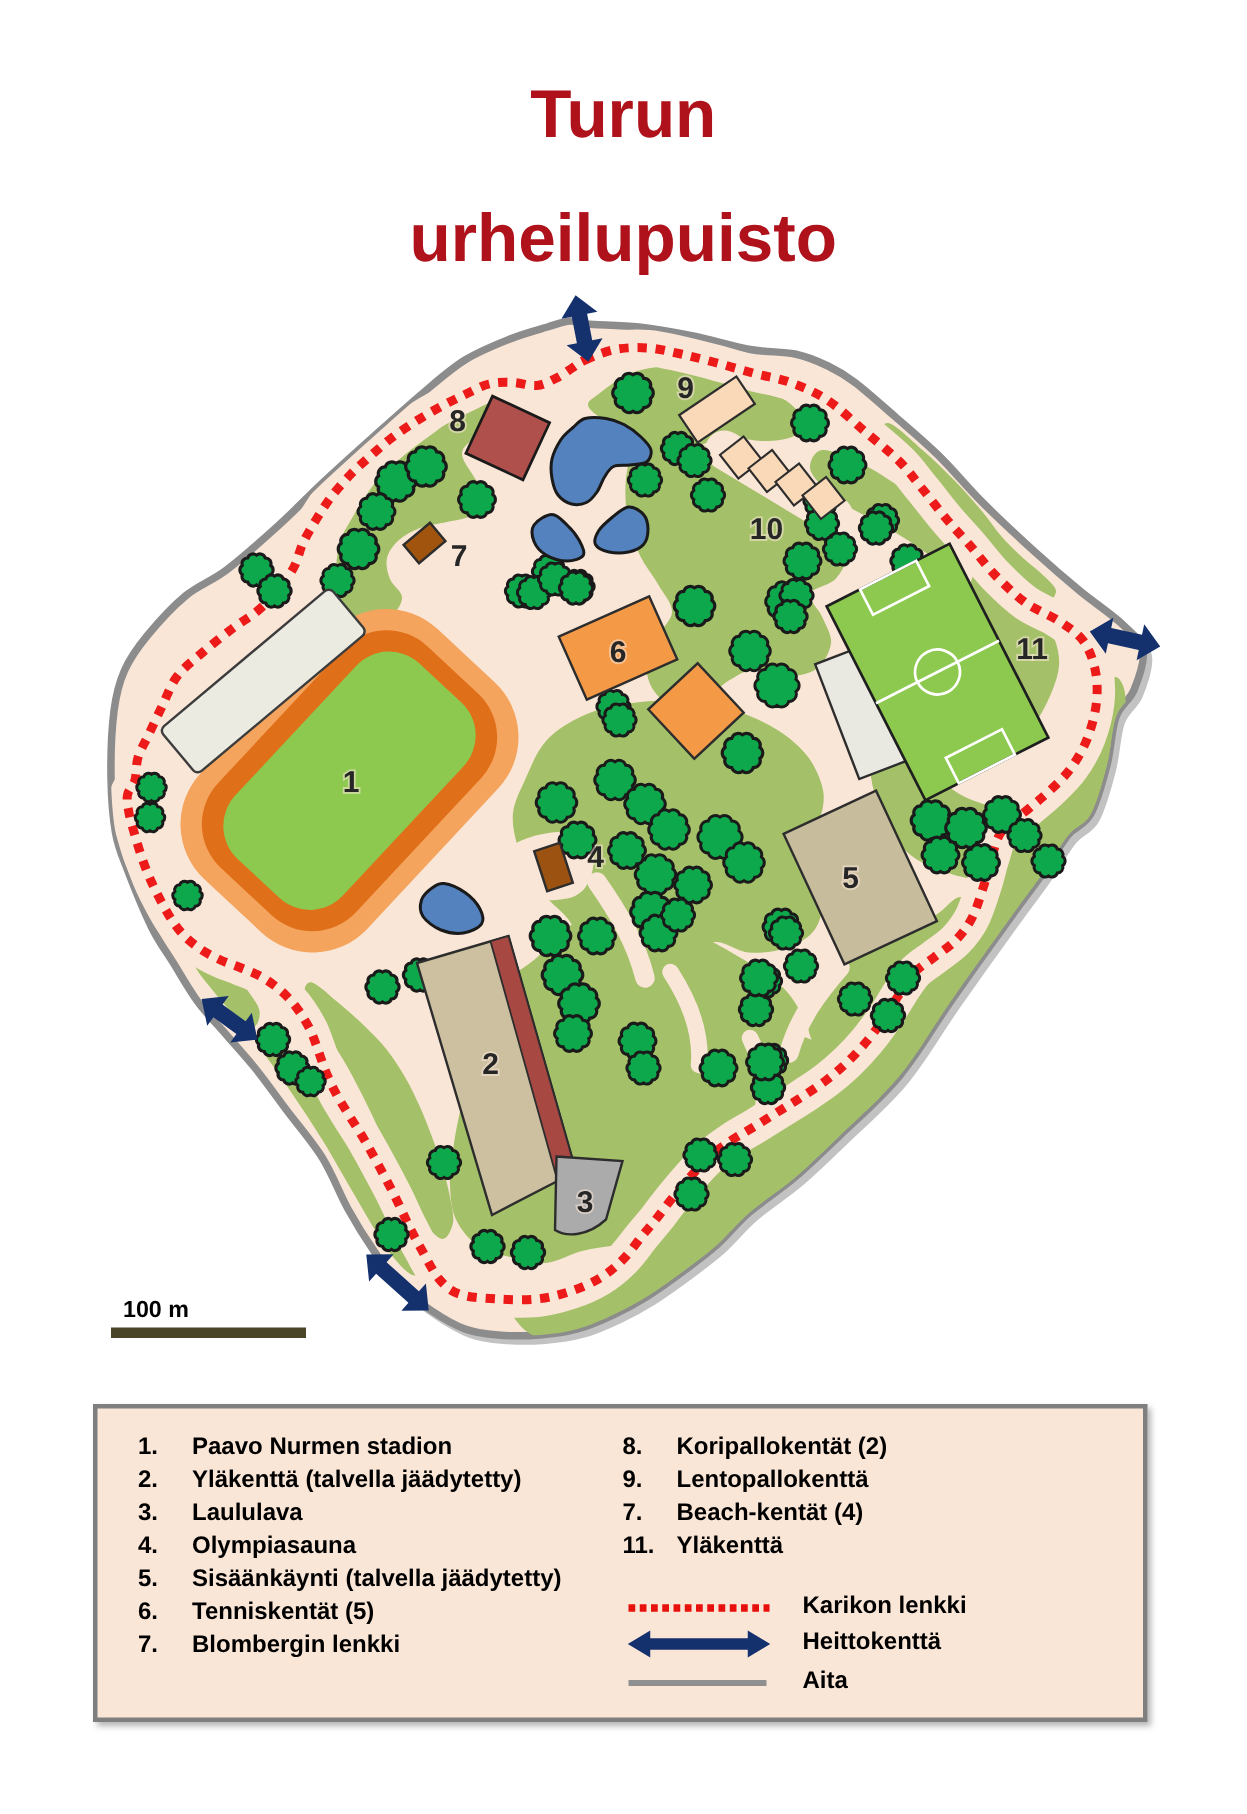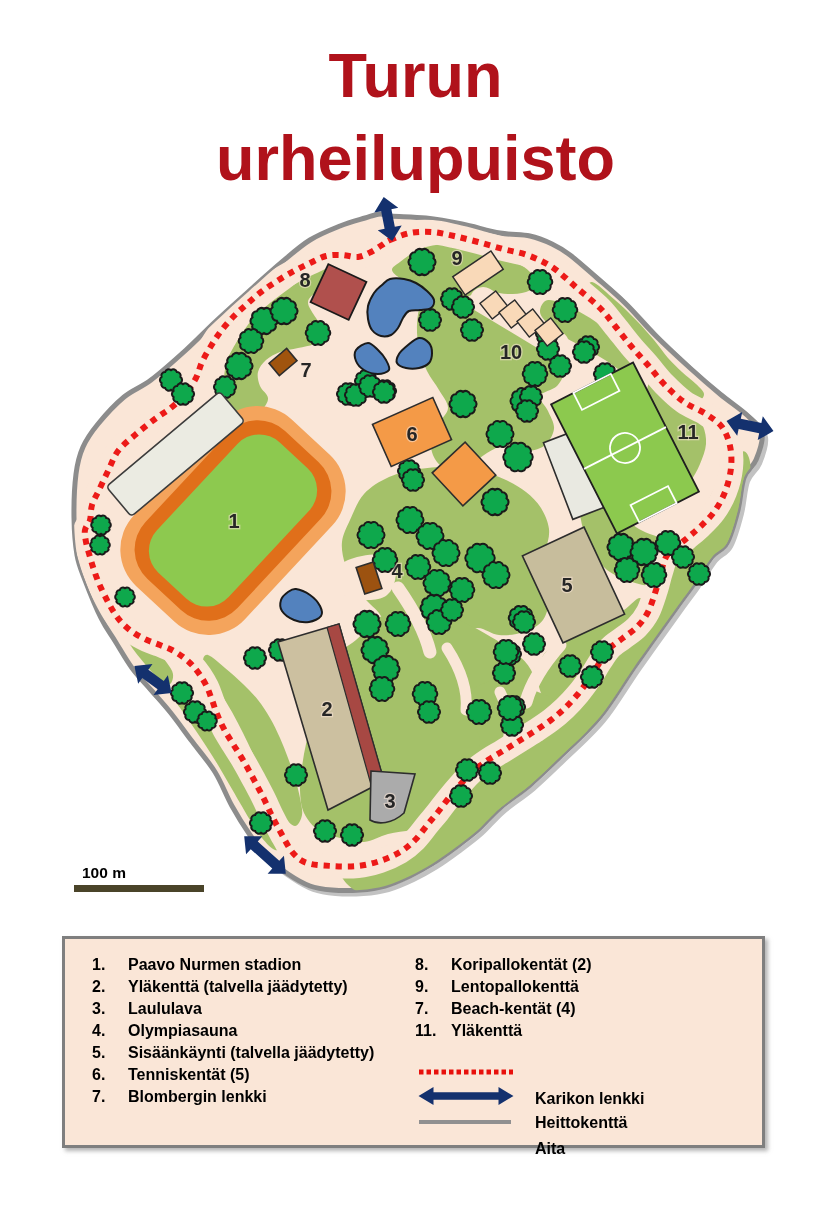--- a/index.html
+++ b/index.html
@@ -1,25 +1,25 @@
 <!DOCTYPE html>
 <html><head>
 <meta charset="utf-8">
 <style>
 html,body{margin:0;padding:0;background:#fff;}
 body{width:831px;height:1209px;position:relative;font-family:"Liberation Sans",sans-serif;overflow:hidden;}
-.title{position:absolute;left:0;top:34px;width:831px;text-align:center;color:#b0121b;font-weight:bold;font-size:63px;line-height:83px;}
+.title{position:absolute;left:0;top:34px;width:831px;text-align:center;color:#b0121b;font-weight:bold;font-size:45px;line-height:83px;}
 .legend{position:absolute;left:62px;top:936px;width:697px;height:206px;background:#fae6d7;border:3px solid #7f7f7f;box-shadow:2.5px 2.5px 4px rgba(120,120,120,.55);}
 .li{position:absolute;left:0;font-size:16px;font-weight:bold;color:#000;white-space:nowrap;}
 .li .n{position:absolute;left:27px;top:0;}
 .li .t{position:absolute;left:63px;top:0;}
 .li.r .n{left:350px;}
 .li.r .t{left:386px;}
 .sym{position:absolute;left:352px;}
-.lt{position:absolute;left:470px;font-size:16px;font-weight:bold;color:#000;white-space:nowrap;margin-top:28px;}
+.lt{position:absolute;left:470px;font-size:16px;font-weight:bold;color:#000;white-space:nowrap;}
 </style>
 </head>
 <body>
 
 <svg width="831" height="1209" viewBox="0 0 831 1209" style="position:absolute;left:0;top:0">
 <defs>
       <path id="tree" d="M 0 -11 A 4.1 4.1 0 0 1 6.5 -8.9 A 4.1 4.1 0 0 1 10.5 -3.4 A 4.1 4.1 0 0 1 10.5 3.4 A 4.1 4.1 0 0 1 6.5 8.9 A 4.1 4.1 0 0 1 0 11 A 4.1 4.1 0 0 1 -6.5 8.9 A 4.1 4.1 0 0 1 -10.5 3.4 A 4.1 4.1 0 0 1 -10.5 -3.4 A 4.1 4.1 0 0 1 -6.5 -8.9 A 4.1 4.1 0 0 1 0 -11 Z"></path>
       <clipPath id="parkclip">
         <path d="M 391 216 C 398.7 216.7 414.2 216.7 426 218 C 437.8 219.3 449.7 221.5 462 224 C 474.3 226.5 488.7 231 500 233 C 511.3 235 521.3 234.2 530 236 C 538.7 237.8 545.3 240.8 552 244 C 558.7 247.2 562.5 249.3 570 255 C 577.5 260.7 587.8 270 597 278 C 606.2 286 615.3 293.5 625 303 C 634.7 312.5 644.2 324.2 655 335 C 665.8 345.8 679.2 358.2 690 368 C 700.8 377.8 710.3 386 720 394 C 729.7 402 741 409.3 748 416 C 755 422.7 760.7 426.7 762 434 C 763.3 441.3 759 452.7 756 460 C 753 467.3 747 469.7 744 478 C 741 486.3 740.8 499.2 738 510 C 735.2 520.8 731.3 535.2 727 543 C 722.7 550.8 717.5 550.2 712 557 C 706.5 563.8 700.2 575.2 694 584 C 687.8 592.8 684.8 596.3 675 610 C 665.2 623.7 647.5 648.2 635 666 C 622.5 683.8 612.5 701.8 600 717 C 587.5 732.2 571.7 745.7 560 757 C 548.3 768.3 540 776.5 530 785 C 520 793.5 508.7 800.5 500 808 C 491.3 815.5 485.5 823.3 478 830 C 470.5 836.7 462.7 842.3 455 848 C 447.3 853.7 439.5 859.3 432 864 C 424.5 868.7 417.8 872.3 410 876 C 402.2 879.7 393.3 883.7 385 886 C 376.7 888.3 368.8 889.3 360 890 C 351.2 890.7 340.3 890.7 332 890 C 323.7 889.3 317.3 888.7 310 886 C 302.7 883.3 295 878.7 288 874 C 281 869.3 274.3 864.5 268 858 C 261.7 851.5 256 843.7 250 835 C 244 826.3 237.8 816.5 232 806 C 226.2 795.5 221.8 783 215 772 C 208.2 761 198.5 750 191 740 C 183.5 730 176.7 720.3 170 712 C 163.3 703.7 157.3 697.3 151 690 C 144.7 682.7 138 676.2 132 668 C 126 659.8 120.2 649.3 115 641 C 109.8 632.7 106 628.2 101 618 C 96 607.8 89 590.5 85 580 C 81 569.5 78.8 565.3 77 555 C 75.2 544.7 74.2 531.5 74 518 C 73.8 504.5 74.5 485.8 76 474 C 77.5 462.2 79.3 455.3 83 447 C 86.7 438.7 91.2 432.3 98 424 C 104.8 415.7 115.2 404.3 124 397 C 132.8 389.7 140.7 387.8 151 380 C 161.3 372.2 175.3 359.7 186 350 C 196.7 340.3 204.7 331.7 215 322 C 225.3 312.3 236.8 302 248 292 C 259.2 282 271.7 270.7 282 262 C 292.3 253.3 300.3 246 310 240 C 319.7 234 330.8 229.7 340 226 C 349.2 222.3 358.3 220 365 218 C 371.7 216 375.7 214.3 380 214 C 384.3 213.7 383.3 215.3 391 216 Z"></path>
       </clipPath>

